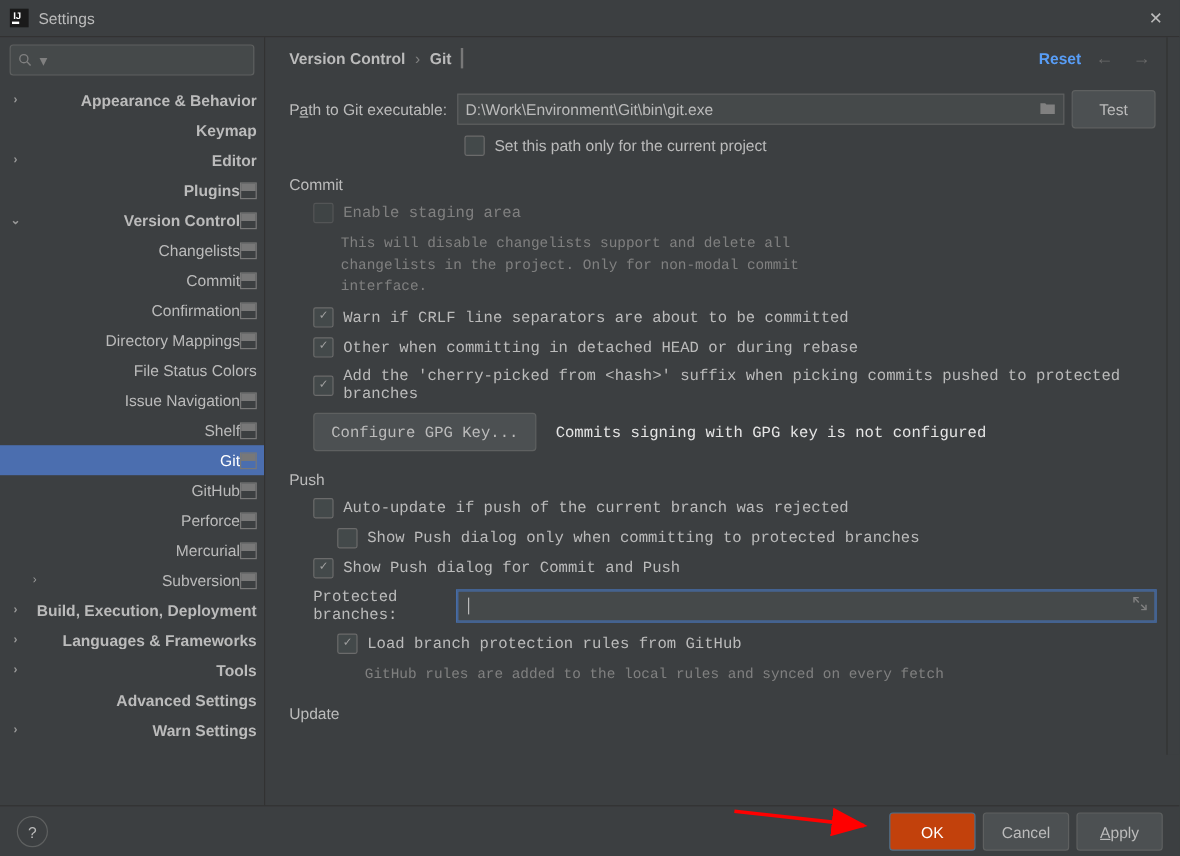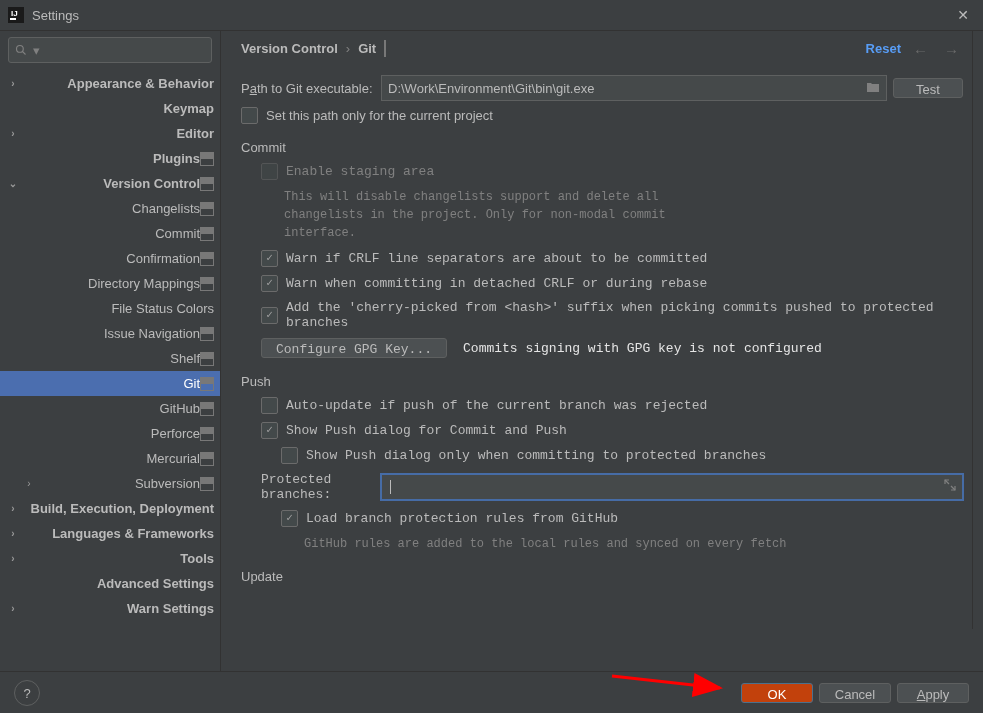--- a/index.html
+++ b/index.html
@@ -119,29 +119,29 @@
     align-items:center;
     position:relative;
   }
   .text-input.focused{
     border:1px solid #466ca6;
     box-shadow:0 0 0 1px #466ca6;
   }
   .text-input .folder-ic{position:absolute;right:6px;color:#808080;}
   .text-input .expand-ic{position:absolute;right:6px;color:#808080;}
   .btn{
-    height:20px;
+    height:32px;
     min-width:70px;
     padding:0 14px;
     background:#4c5052;
     border:1px solid #5e6060;
     color:#bbbbbb;
     border-radius:3px;
     display:inline-flex;
-    align-items:flex-end;
+    align-items:center;
     justify-content:center;
     cursor:pointer;
     margin-left:6px;
     box-sizing:border-box;
   }
   .checkbox{
     width:15px;height:15px;
     background:#43494a;
     border:1px solid #6b6b6b;
     border-radius:2px;
@@ -402,65 +402,65 @@
           <span class="folder-ic">
             <svg width="14" height="12" viewBox="0 0 14 12">
                 <path d="M1 2h4l1 1h7v8H1z" fill="#808080"></path>
               </svg>
           </span>
         </div>
         <div class="btn">
             <span>Test</span>
           </div>
       </div>
-      <div class="row" style="">
+      <div class="row" style="margin-left:146px;">
         <span class="checkbox"></span>
         <span class="txt">Set this path only for the current project</span>
       </div>
 
       <div class="section-title">Commit</div>
       <div class="indent">
         <div class="check-line">
           <span class="checkbox disabled"></span>
           <span class="txt" style="color:#808080;">Enable staging area</span>
         </div>
         <div class="hint" style="max-width:420px;">This will disable changelists support and delete all changelists in the project. Only for non-modal commit interface.</div>
         <div class="check-line">
           <span class="checkbox checked"></span>
           <span class="txt">Warn if CRLF line separators are about to be committed</span>
         </div>
         <div class="check-line">
           <span class="checkbox checked"></span>
-          <span class="txt">Warn when committing in detached CRLF or during rebase</span>
+          <span class="txt">Other when committing in detached HEAD or during rebase</span>
         </div>
         <div class="check-line">
           <span class="checkbox checked"></span>
           <span class="txt">Add the 'cherry-picked from &lt;hash&gt;' suffix when picking commits pushed to protected branches</span>
         </div>
         <div class="check-line" style="align-items:center;">
           <div class="btn" style="margin-left:0;">
               <span>Configure GPG Key...</span>
             </div>
           <span style="color:#e5e5e5;margin-left:16px;">Commits signing with GPG key is not configured</span>
         </div>
       </div>
 
       <div class="section-title">Push</div>
       <div class="indent">
         <div class="check-line">
           <span class="checkbox"></span>
           <span class="txt">Auto-update if push of the current branch was rejected</span>
         </div>
+        <div class="check-line indent">
+          <span class="checkbox"></span>
+          <span class="txt">Show Push dialog only when committing to protected branches</span>
+        </div>
         <div class="check-line">
           <span class="checkbox checked"></span>
           <span class="txt">Show Push dialog for Commit and Push</span>
-        </div>
-        <div class="check-line indent">
-          <span class="checkbox"></span>
-          <span class="txt">Show Push dialog only when committing to protected branches</span>
         </div>
         <div class="row">
           <span class="lbl" style="width:120px;">Protected branches:</span>
           <div class="text-input focused">
             <span></span>
               <span class="caret-blink"></span>
             <span class="expand-ic">
               <svg width="12" height="12" viewBox="0 0 12 12">
                   <path d="M1 5 L1 1 L5 1 M7 11 L11 11 L11 7" fill="none" stroke="#808080" stroke-width="1.2"></path>
                   <path d="M1 1 L5 5 M11 11 L7 7" stroke="#808080" stroke-width="1.2"></path>

